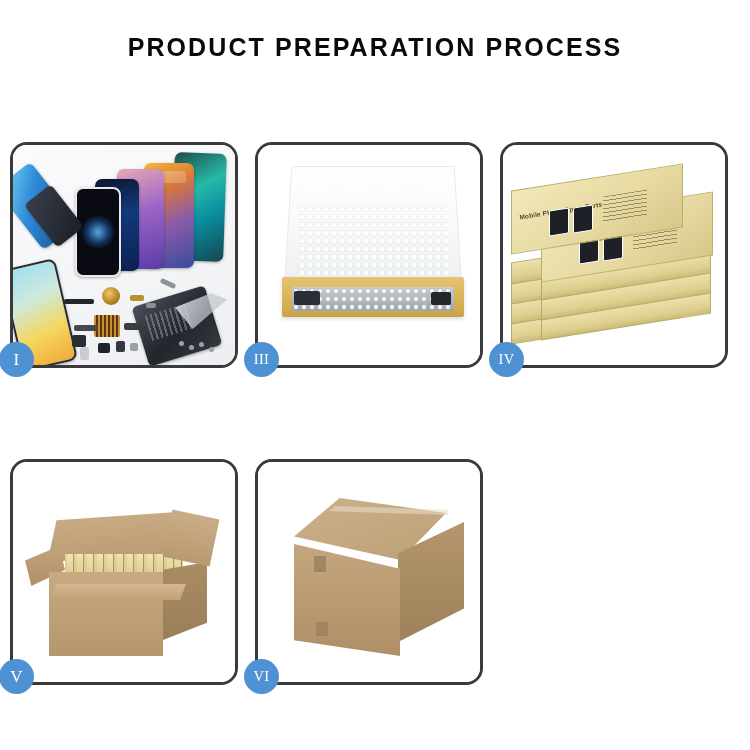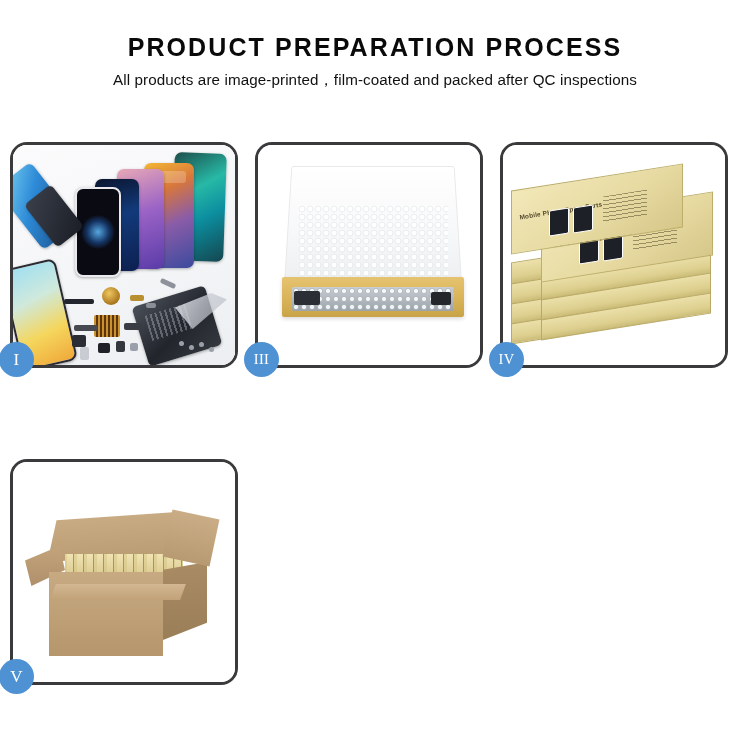--- a/index.html
+++ b/index.html
@@ -406,21 +406,20 @@
   .p6-seam2 {
     position: absolute; left: 58px; top: 160px; width: 12px; height: 14px;
     background: rgba(125,100,68,.35);
   }
 </style>
 </head>
 <body>
 
 <div class="header">
   <h1 class="page-title">PRODUCT PREPARATION PROCESS</h1>
-  <p class="page-subtitle">All products are image-printed，film-coated and packed after QC inspections</p>
 </div>
 
 <div class="grid">
 
   <div class="panel">
     <div class="panel-inner">
       <div class="p1-bg"></div>
       <div class="ph ph-back5"></div>
       <div class="ph ph-back4"></div>
       <div class="ph ph-back3"></div>
@@ -514,14 +513,25 @@
       </div>
       <div class="p5-side"></div>
       <div class="p5-flap-right"></div>
       <div class="p5-flap-left"></div>
       <div class="p5-front"></div>
       <div class="p5-flap-front"></div>
     </div>
     <div class="badge">V</div>
   </div>
 
+  <div class="panel">
+    <div class="panel-inner">
+      <div class="p6-top"></div>
+      <div class="p6-tape"></div>
+      <div class="p6-side"></div>
+      <div class="p6-front"></div>
+      <div class="p6-seam1"></div>
+      <div class="p6-seam2"></div>
+    </div>
+    <div class="badge wide">VI</div>
+  </div>
 
 </div>
 
 </body></html>

